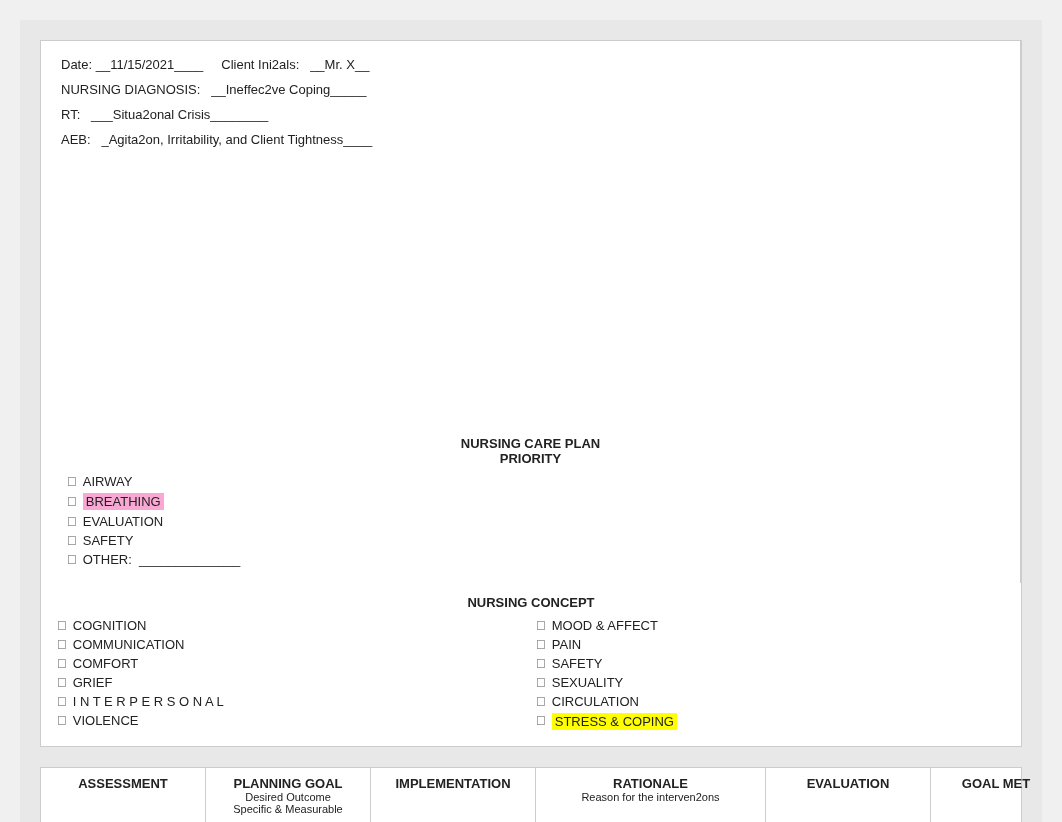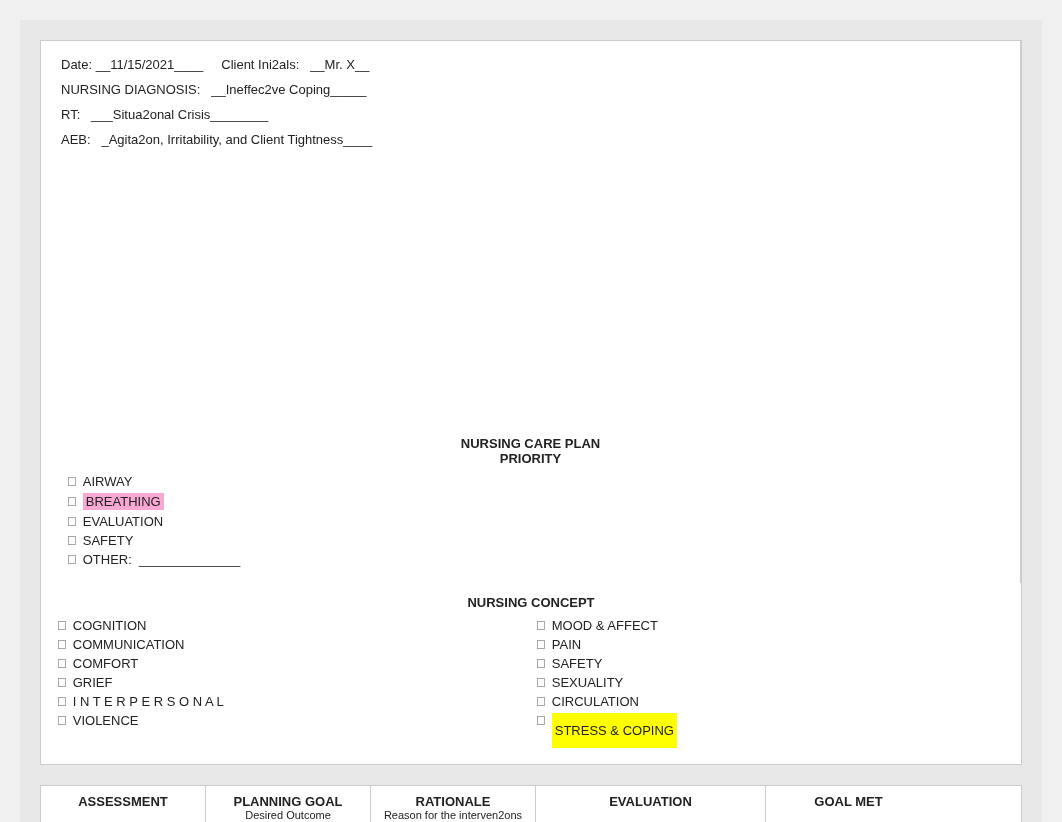--- a/index.html
+++ b/index.html
@@ -142,21 +142,21 @@
     }
 
     
     .apple-icon {
       color: #555;
       font-size: 13px;
     }
 
     .highlight-yellow {
       background-color: #ffff00;
-      padding: 10px 3px;
+      padding: 1px 3px;
     }
 
     .highlight-green {
       background-color: #f9a8d4;
       padding: 1px 3px;
     }
   </style>
 </head>
 <body>
 
@@ -284,20 +284,23 @@
     <div class="table-header">
       <div class="col-head">
         <span>ASSESSMENT</span>
       </div>
       <div class="col-head">
         <span>PLANNING GOAL</span>
         <span class="sub-text">Desired Outcome</span>
         <span class="sub-text">Specific &amp; Measurable</span>
       </div>
       <div class="col-head">
+        <span>IMPLEMENTATION</span>
+      </div>
+      <div class="col-head">
         <span>RATIONALE</span>
         <span class="sub-text">Reason for the interven2ons</span>
       </div>
       <div class="col-head">
         <span>EVALUATION</span>
       </div>
       <div class="col-head">
         <span>GOAL MET</span>
       </div>
     </div>

